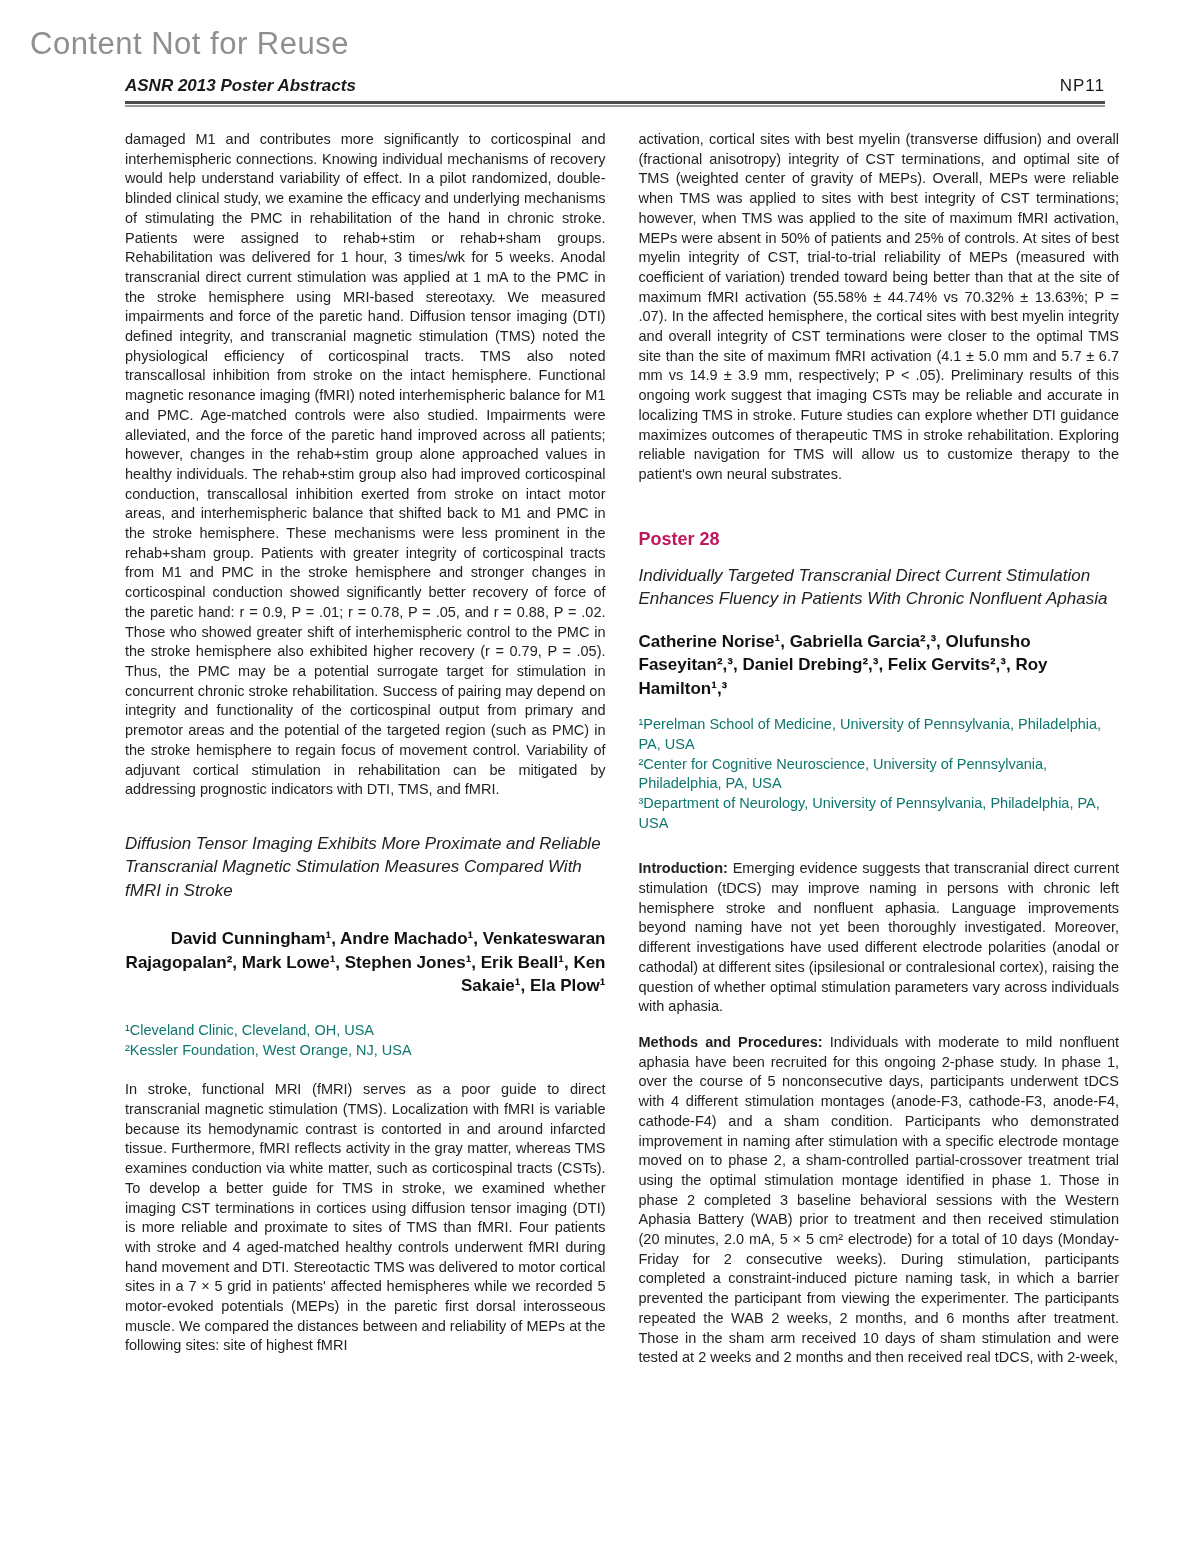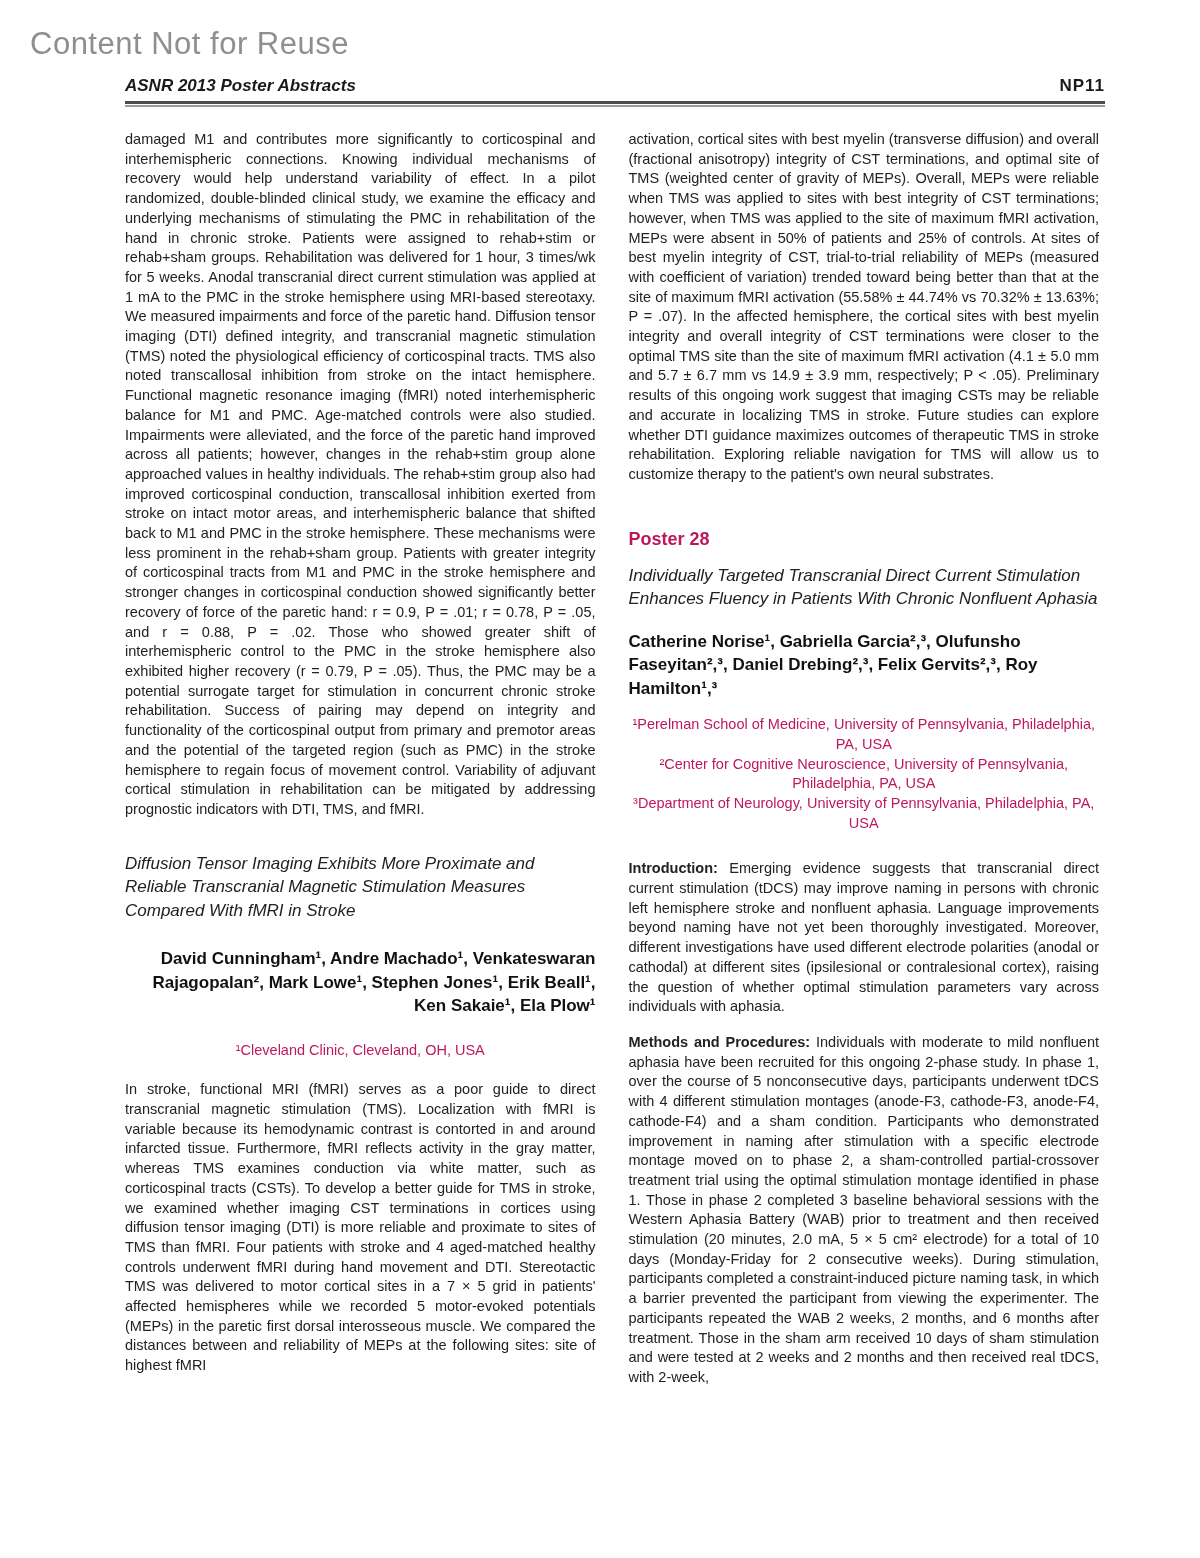--- a/index.html
+++ b/index.html
@@ -31,36 +31,36 @@
     justify-content: space-between;
     align-items: flex-end;
     font-size: 17px;
     gap: 41px;
   }
   .journal {
     font-style: italic;
     font-weight: 700;
   }
   .pageno {
-    font-weight: 700;
+    font-weight: 400;
     letter-spacing: 1px;
   }
   .header-rule {
     position: absolute;
     top: 101px;
     left: 125px;
     right: 95px;
   }
   .rule-top { height: 3px; background: #4d4d4d; }
   .rule-bottom { height: 2px; background: #9a9a9a; margin-top: 1px; }
   .columns {
     position: absolute;
     top: 130px;
     left: 125px;
-    right: 101px;
+    right: 81px;
     display: flex;
     gap: 33px;
   }
   .col { flex: 1 1 0; min-width: 0; }
   .body-text {
     font-size: 14.5px;
     line-height: 19.7px;
     text-align: justify;
     color: #222222;
   }
@@ -77,22 +77,21 @@
   }
   .authors {
     font-size: 17px;
     font-weight: 700;
     line-height: 23.5px;
     color: #111111;
   }
   .affils {
     font-size: 14.5px;
     line-height: 19.7px;
-    color: #be185d;
-    text-align: center;
+    color: #0f766e;
   }
   .affil-line { display: block; }
   .inline-label { font-weight: 700; }
   
   .left-col .poster-heading { margin-top: 42px; }
   .left-col .poster-title { margin-top: 32px; }
   .left-col .authors { margin-top: 25px; text-align: right; }
   .left-col .affils { margin-top: 23px; }
   .left-col .poster-body { margin-top: 20px; }
   .right-col .poster-heading { margin-top: 44px; }
@@ -121,20 +120,21 @@
 
   <div class="columns">
 
     <div class="col left-col">
       <p class="body-text">damaged M1 and contributes more significantly to corticospinal and interhemispheric connections. Knowing individual mechanisms of recovery would help understand variability of effect. In a pilot randomized, double-blinded clinical study, we examine the efficacy and underlying mechanisms of stimulating the PMC in rehabilitation of the hand in chronic stroke. Patients were assigned to rehab+stim or rehab+sham groups. Rehabilitation was delivered for 1 hour, 3 times/wk for 5 weeks. Anodal transcranial direct current stimulation was applied at 1 mA to the PMC in the stroke hemisphere using MRI-based stereotaxy. We measured impairments and force of the paretic hand. Diffusion tensor imaging (DTI) defined integrity, and transcranial magnetic stimulation (TMS) noted the physiological efficiency of corticospinal tracts. TMS also noted transcallosal inhibition from stroke on the intact hemisphere. Functional magnetic resonance imaging (fMRI) noted interhemispheric balance for M1 and PMC. Age-matched controls were also studied. Impairments were alleviated, and the force of the paretic hand improved across all patients; however, changes in the rehab+stim group alone approached values in healthy individuals. The rehab+stim group also had improved corticospinal conduction, transcallosal inhibition exerted from stroke on intact motor areas, and interhemispheric balance that shifted back to M1 and PMC in the stroke hemisphere. These mechanisms were less prominent in the rehab+sham group. Patients with greater integrity of corticospinal tracts from M1 and PMC in the stroke hemisphere and stronger changes in corticospinal conduction showed significantly better recovery of force of the paretic hand: r = 0.9, P = .01; r = 0.78, P = .05, and r = 0.88, P = .02. Those who showed greater shift of interhemispheric control to the PMC in the stroke hemisphere also exhibited higher recovery (r = 0.79, P = .05). Thus, the PMC may be a potential surrogate target for stimulation in concurrent chronic stroke rehabilitation. Success of pairing may depend on integrity and functionality of the corticospinal output from primary and premotor areas and the potential of the targeted region (such as PMC) in the stroke hemisphere to regain focus of movement control. Variability of adjuvant cortical stimulation in rehabilitation can be mitigated by addressing prognostic indicators with DTI, TMS, and fMRI.</p>
 
       <p class="poster-title">Diffusion Tensor Imaging Exhibits More Proximate and Reliable Transcranial Magnetic Stimulation Measures Compared With fMRI in Stroke</p>
       <p class="authors">David Cunningham¹, Andre Machado¹, Venkateswaran Rajagopalan², Mark Lowe¹, Stephen Jones¹, Erik Beall¹, Ken Sakaie¹, Ela Plow¹</p>
       <p class="affils">
         <span class="affil-line">¹Cleveland Clinic, Cleveland, OH, USA</span>
+        <span class="affil-line">²Kessler Foundation, West Orange, NJ, USA</span>
       </p>
       <p class="body-text poster-body">In stroke, functional MRI (fMRI) serves as a poor guide to direct transcranial magnetic stimulation (TMS). Localization with fMRI is variable because its hemodynamic contrast is contorted in and around infarcted tissue. Furthermore, fMRI reflects activity in the gray matter, whereas TMS examines conduction via white matter, such as corticospinal tracts (CSTs). To develop a better guide for TMS in stroke, we examined whether imaging CST terminations in cortices using diffusion tensor imaging (DTI) is more reliable and proximate to sites of TMS than fMRI. Four patients with stroke and 4 aged-matched healthy controls underwent fMRI during hand movement and DTI. Stereotactic TMS was delivered to motor cortical sites in a 7 × 5 grid in patients' affected hemispheres while we recorded 5 motor-evoked potentials (MEPs) in the paretic first dorsal interosseous muscle. We compared the distances between and reliability of MEPs at the following sites: site of highest fMRI</p>
     </div>
 
     <div class="col right-col">
       <p class="body-text">activation, cortical sites with best myelin (transverse diffusion) and overall (fractional anisotropy) integrity of CST terminations, and optimal site of TMS (weighted center of gravity of MEPs). Overall, MEPs were reliable when TMS was applied to sites with best integrity of CST terminations; however, when TMS was applied to the site of maximum fMRI activation, MEPs were absent in 50% of patients and 25% of controls. At sites of best myelin integrity of CST, trial-to-trial reliability of MEPs (measured with coefficient of variation) trended toward being better than that at the site of maximum fMRI activation (55.58% ± 44.74% vs 70.32% ± 13.63%; P = .07). In the affected hemisphere, the cortical sites with best myelin integrity and overall integrity of CST terminations were closer to the optimal TMS site than the site of maximum fMRI activation (4.1 ± 5.0 mm and 5.7 ± 6.7 mm vs 14.9 ± 3.9 mm, respectively; P &lt; .05). Preliminary results of this ongoing work suggest that imaging CSTs may be reliable and accurate in localizing TMS in stroke. Future studies can explore whether DTI guidance maximizes outcomes of therapeutic TMS in stroke rehabilitation. Exploring reliable navigation for TMS will allow us to customize therapy to the patient's own neural substrates.</p>
 
       <h2 class="poster-heading">Poster 28</h2>
       <p class="poster-title">Individually Targeted Transcranial Direct Current Stimulation Enhances Fluency in Patients With Chronic Nonfluent Aphasia</p>
       <p class="authors">Catherine Norise¹, Gabriella Garcia²,³, Olufunsho Faseyitan²,³, Daniel Drebing²,³, Felix Gervits²,³, Roy Hamilton¹,³</p>

